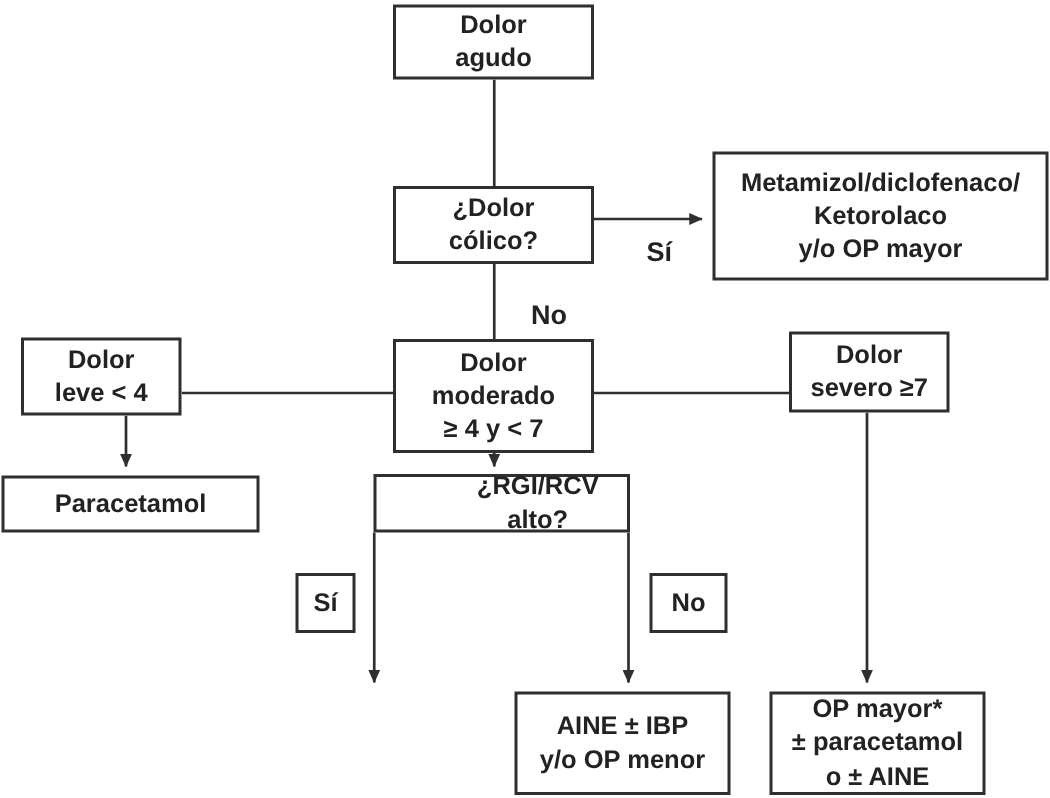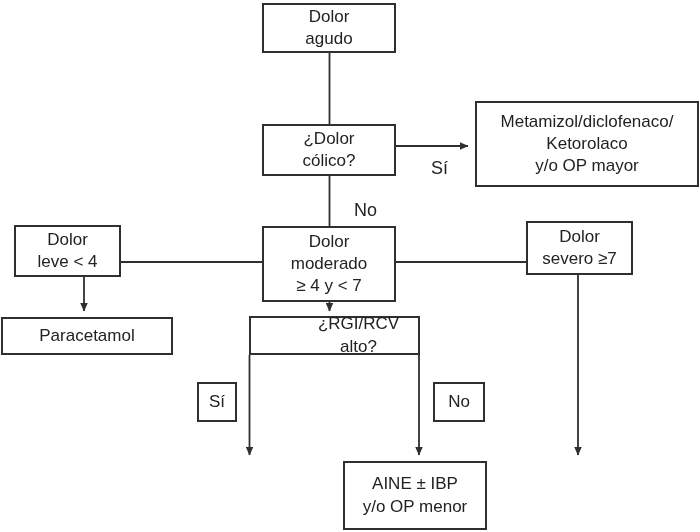--- a/index.html
+++ b/index.html
@@ -8,20 +8,21 @@
     background: #ffffff;
   }
   #canvas {
     position: relative;
     width: 700px;
     height: 532px;
     background: #ffffff;
     font-family: "Liberation Sans", sans-serif;
     color: #222222;
     overflow: hidden;
+    font-weight: bold;
   }
   .node {
     position: absolute;
     box-sizing: border-box;
     border: 2px solid #2f2f2f;
     background: #ffffff;
     display: flex;
     align-items: center;
     justify-content: center;
     text-align: center;
@@ -96,18 +97,21 @@
   <div class="node" style="left:249px; top:316px; width:171px; height:39px;padding-left:48px;">¿RGI/RCV alto?</div>
 
   <div class="node" style="left:197px; top:382px; width:40px;  height:40px;">Sí</div>
 
   <div class="node" style="left:433px; top:382px; width:52px;  height:40px;">No</div>
 
 
   <div class="node" style="left:343px; top:461px; width:144px; height:69px;text-align:center;">AINE ± IBP
 y/o OP menor</div>
 
+  <div class="node" style="left:513px; top:461px; width:144px; height:69px;">OP mayor*
+± paracetamol
+o ± AINE</div>
 
   <div class="edge-label" style="left:431px; top:159px;">Sí</div>
 
   <div class="edge-label" style="left:354px; top:201px;">No</div>
 
 </div>
 
 </body></html>

